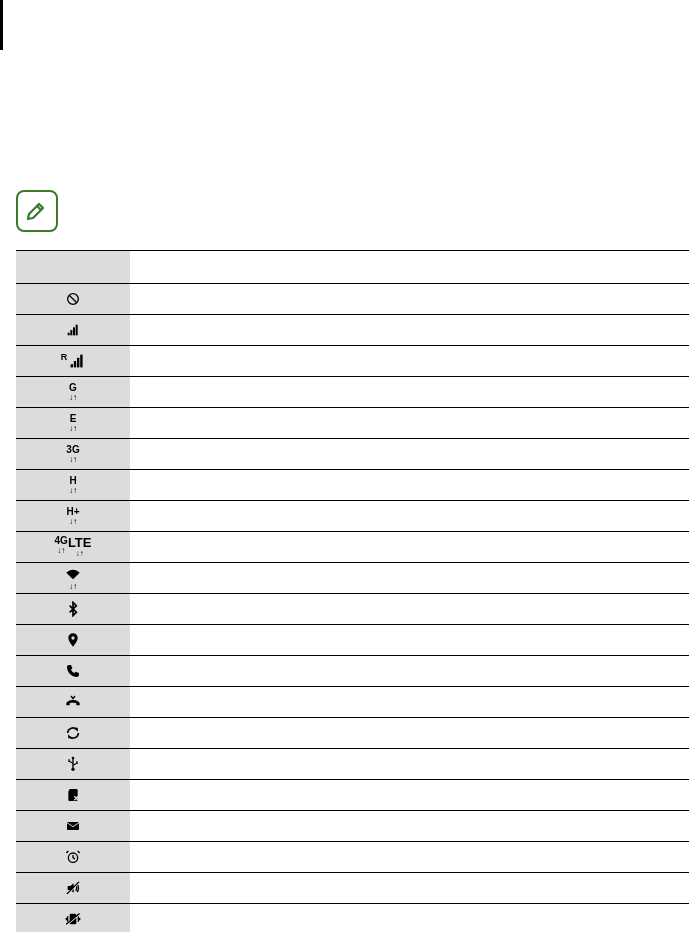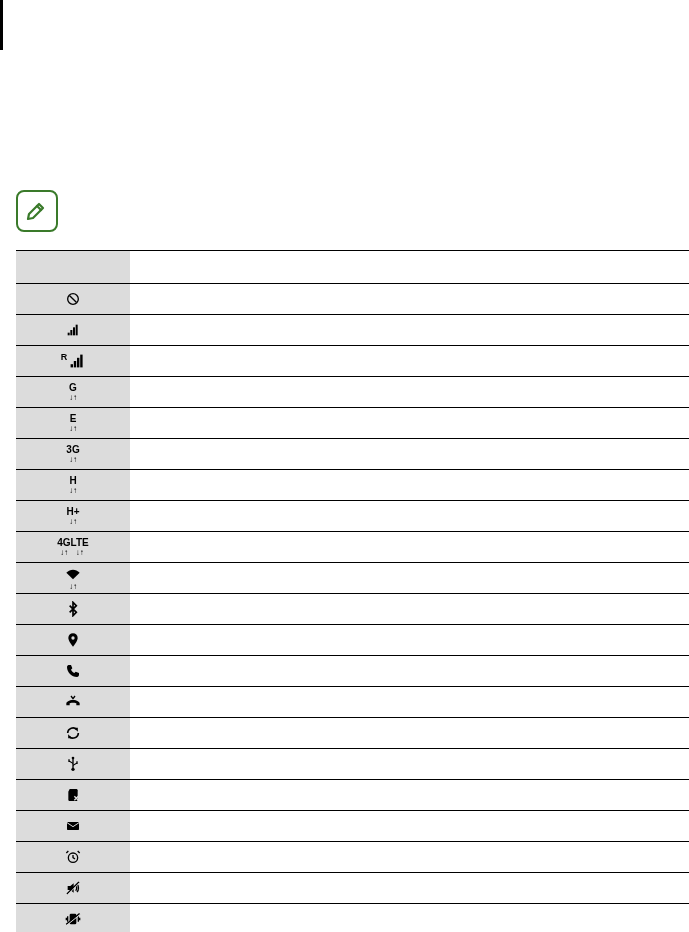--- a/index.html
+++ b/index.html
@@ -206,21 +206,21 @@
     </div>
 
     <div class="row">
       <div class="icon-cell">
         <div class="dual">
           <div class="stack">
               <span class="txt">4G</span>
               <span class="arrows">↓↑</span>
             </div>
           <div class="stack">
-              <span class="txt" style="font-size:10px">LTE</span>
+              <span class="txt" style="font-size:13px">LTE</span>
               <span class="arrows">↓↑</span>
             </div>
         </div>
       </div>
       <div class="desc-cell"></div>
     </div>
 
     <div class="row">
       <div class="icon-cell">
         <div class="stack">

